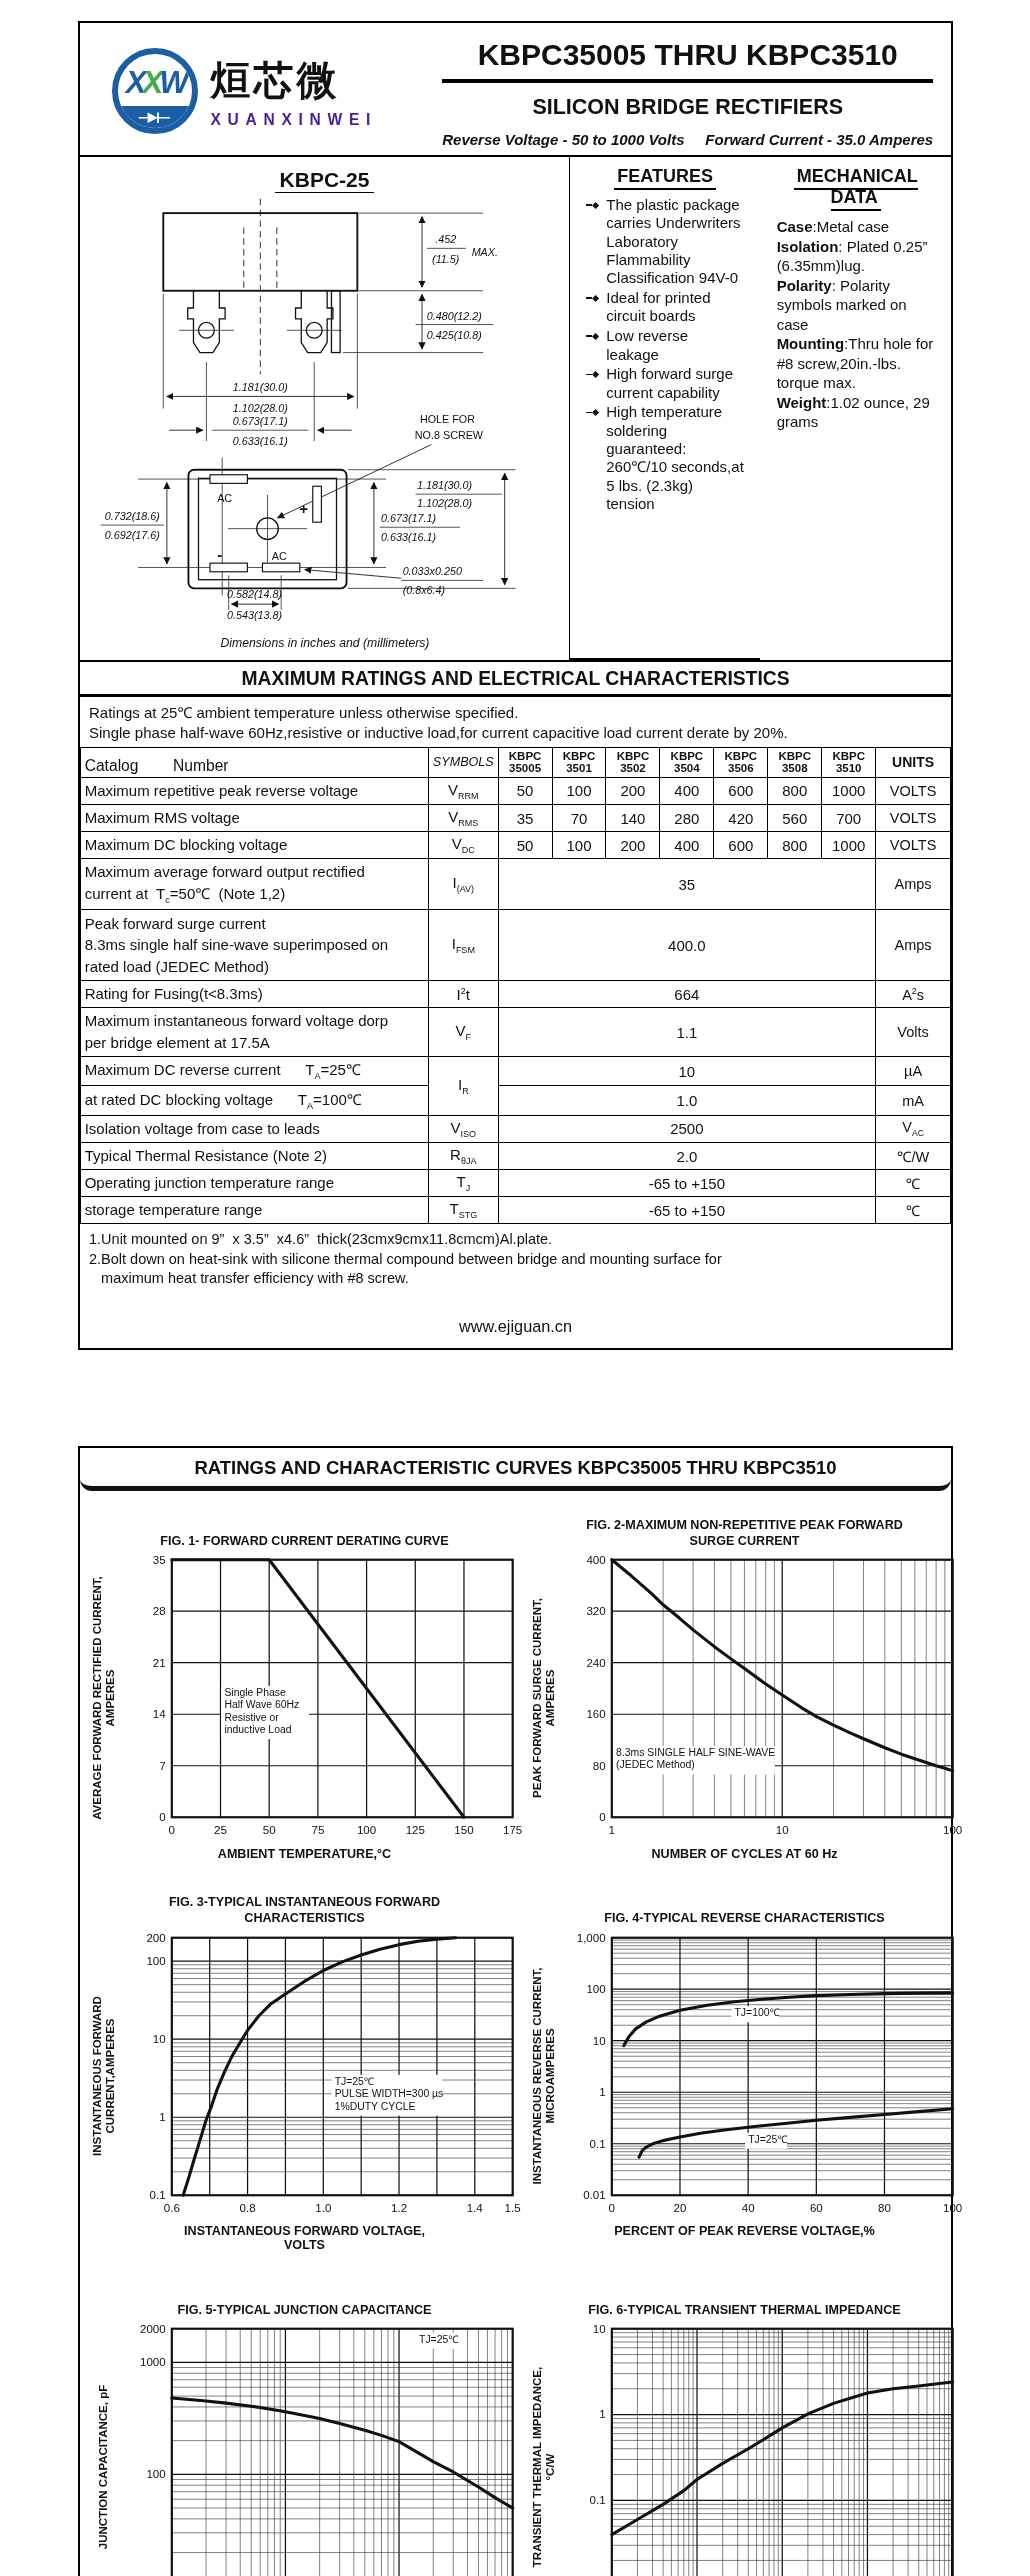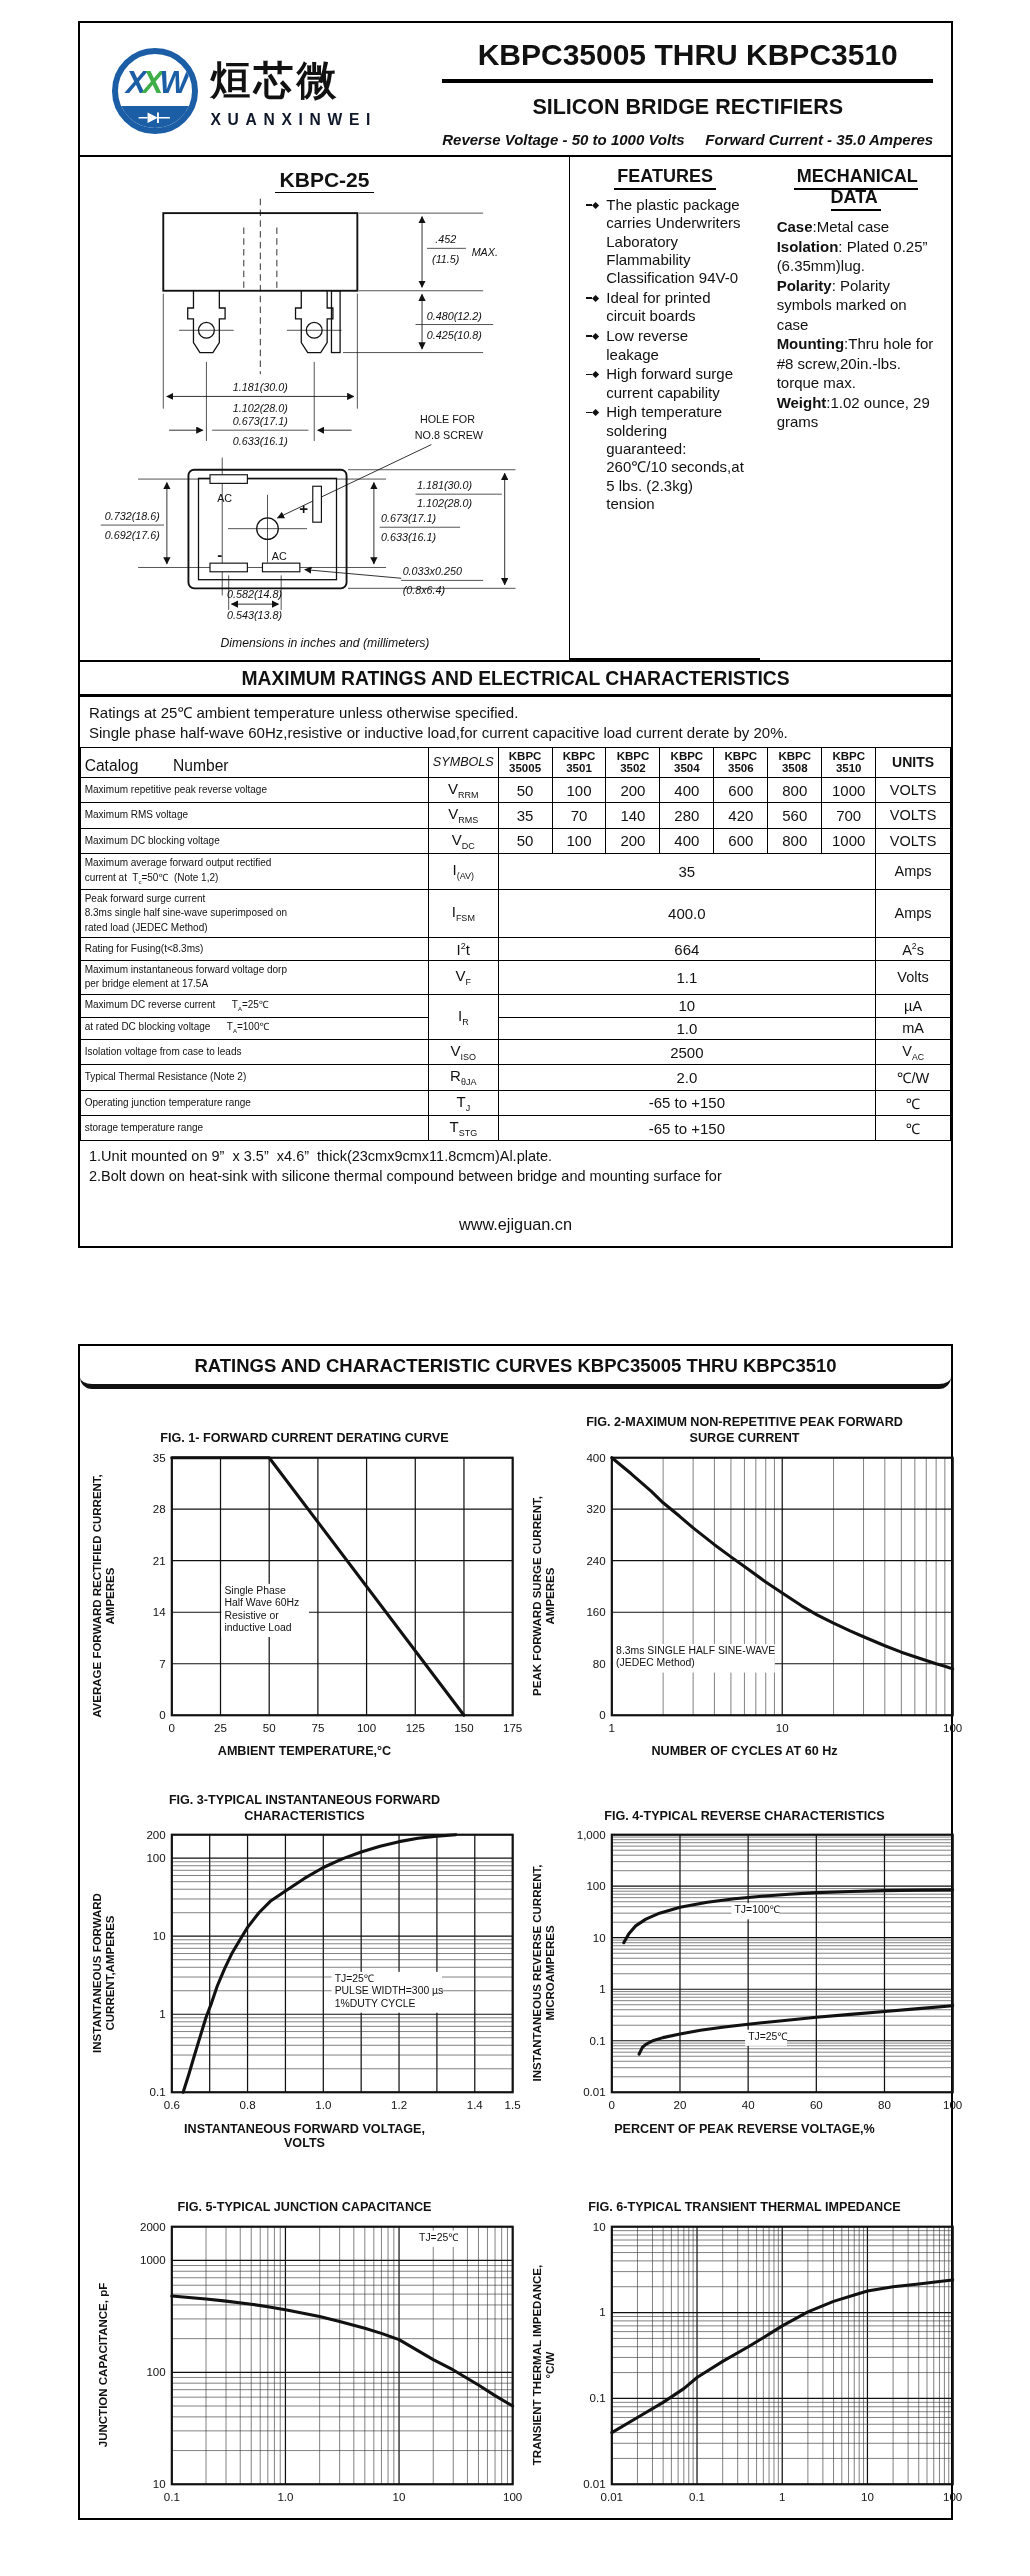--- a/index.html
+++ b/index.html
@@ -6,21 +6,21 @@
   body { width: 1031px; background: #fff; color: #111; font-family: "Liberation Sans", sans-serif; }
   .page { width: 875px; margin: 21px auto 0; border: 2.2px solid #000; background: #fff; }
   
   .hdr { display: flex; border-bottom: 2.2px solid #000; padding: 12px 10.4px 7.4px; }
   .logo { width: 430px; display: flex; align-items: center; gap: 12px; padding-left: 22px; }
   .logo-circle { width: 86px; height: 86px; border-radius: 50%; border: 6.7px solid #1b5ea6; position: relative; overflow: hidden; background: #fff; flex: none; }
   .logo-xxw { position: absolute; top: 10.4px; left: 0; right: 0; text-align: center; font-weight: 800; font-style: italic; font-size: 31px; letter-spacing: -3.7px; color: #1b5ea6; }
   .logo-xxw .gx { color: #3fae49; }
   .logo-band { position: absolute; bottom: 0; left: -8%; width: 116%; height: 22px; background: #1b5ea6; display: flex; align-items: center; justify-content: center; }
   .logo-cn { font-size: 40px; font-weight: 800; letter-spacing: 3px; }
-  .logo-en { font-size: 15.6px; font-weight: 700; letter-spacing: 6.7px; color: #0f172a; margin-top: 3px; }
+  .logo-en { font-size: 15.6px; font-weight: 700; letter-spacing: 6.7px; color: #4c1d95; margin-top: 3px; }
   .titleblk { flex: 1; text-align: center; padding: 3px 7.4px 0; }
   .ptitle { font-size: 30px; font-weight: 800; letter-spacing: 0; border-bottom: 4.5px solid #000; padding-bottom: 7.4px; }
   .psub { font-size: 21.5px; font-weight: 800; margin-top: 12px; }
   .ptag { font-size: 15px; font-style: italic; font-weight: 600; margin-top: 10.4px; white-space: pre; }
   
   .sect { display: flex; border-bottom: 2.2px solid #000; }
   .drawcol { width: 490px; border-right: 1.5px solid #000; padding: 7.4px 4.5px 3px; }
   .kbpc-title { text-align: center; font-size: 21px; font-weight: 800; margin: 3px 0 1.5px; }
   .kbpc-title span { border-bottom: 1.5px solid #000; padding: 0 4.5px 1.5px; }
   .pkg { display: block; margin: 0 auto; width: 460px; }
@@ -48,21 +48,21 @@
   .mrow b { font-weight: 800; }
   
   .rt-title { text-align: center; font-size: 19.3px; font-weight: 800; padding: 6px 0 4.5px; border-bottom: 3px solid #000; }
   .rt-intro { font-size: 15px; padding: 6px 9px 4.5px; line-height: 1.3; }
   table.ratings { width: 100%; border-collapse: collapse; table-layout: fixed; border: 1.5px solid #000; }
   table.ratings th, table.ratings td { border: 1.2px solid #000; padding: 2.2px 3.7px; }
   th.cat { text-align: left; vertical-align: bottom; font-size: 15.6px; font-weight: 400; padding: 4.5px 7.4px; white-space: pre; }
   th.symh { font-size: 12.6px; font-style: italic; font-weight: 400; }
   th.part { font-size: 11.5px; font-weight: 800; line-height: 1.08; padding: 3px 0.7px; }
   th.unitsh { font-size: 14px; font-weight: 800; }
-  td.lbl { text-align: left; font-size: 10px; white-space: pre-wrap; line-height: 1.45; padding-left: 6.7px; }
+  td.lbl { text-align: left; font-size: 15px; white-space: pre-wrap; line-height: 1.45; padding-left: 6.7px; }
   td.sym { text-align: center; font-size: 15px; }
   td.val { text-align: center; font-size: 15px; }
   td.unit { text-align: center; font-size: 14.5px; }
   td.hb { border-bottom-style: hidden; }
   td.ht { border-top-style: hidden; }
   sub { font-size: 0.6em; } sup { font-size: 0.6em; }
   .notes { font-size: 14.5px; padding: 6px 9px 3px; line-height: 1.35; }
   .notes .nline { white-space: pre-wrap; }
   .wfoot { text-align: center; font-size: 16.3px; padding: 25px 0 12px; }
   
@@ -408,20 +408,21 @@
           <td class="val" colspan="7">-65 to +150</td>
           <td class="unit">℃</td>
         </tr>
       </tbody>
   </table>
 
   <div class="notes">
     <div>
         <div class="nline">1.Unit mounted on 9”  x 3.5”  x4.6”  thick(23cmx9cmx11.8cmcm)Al.plate.</div>
         <div class="nline">2.Bolt down on heat-sink with silicone thermal compound between bridge and mounting surface for</div>
+        <div class="nline">   maximum heat transfer efficiency with #8 screw.</div>
       </div>
   </div>
 
   <div class="wfoot">www.ejiguan.cn</div>
 </div>
 
 <div class="page page2">
   <div class="p2-title">RATINGS AND CHARACTERISTIC CURVES KBPC35005 THRU KBPC3510</div>
 
   <div class="charts">

